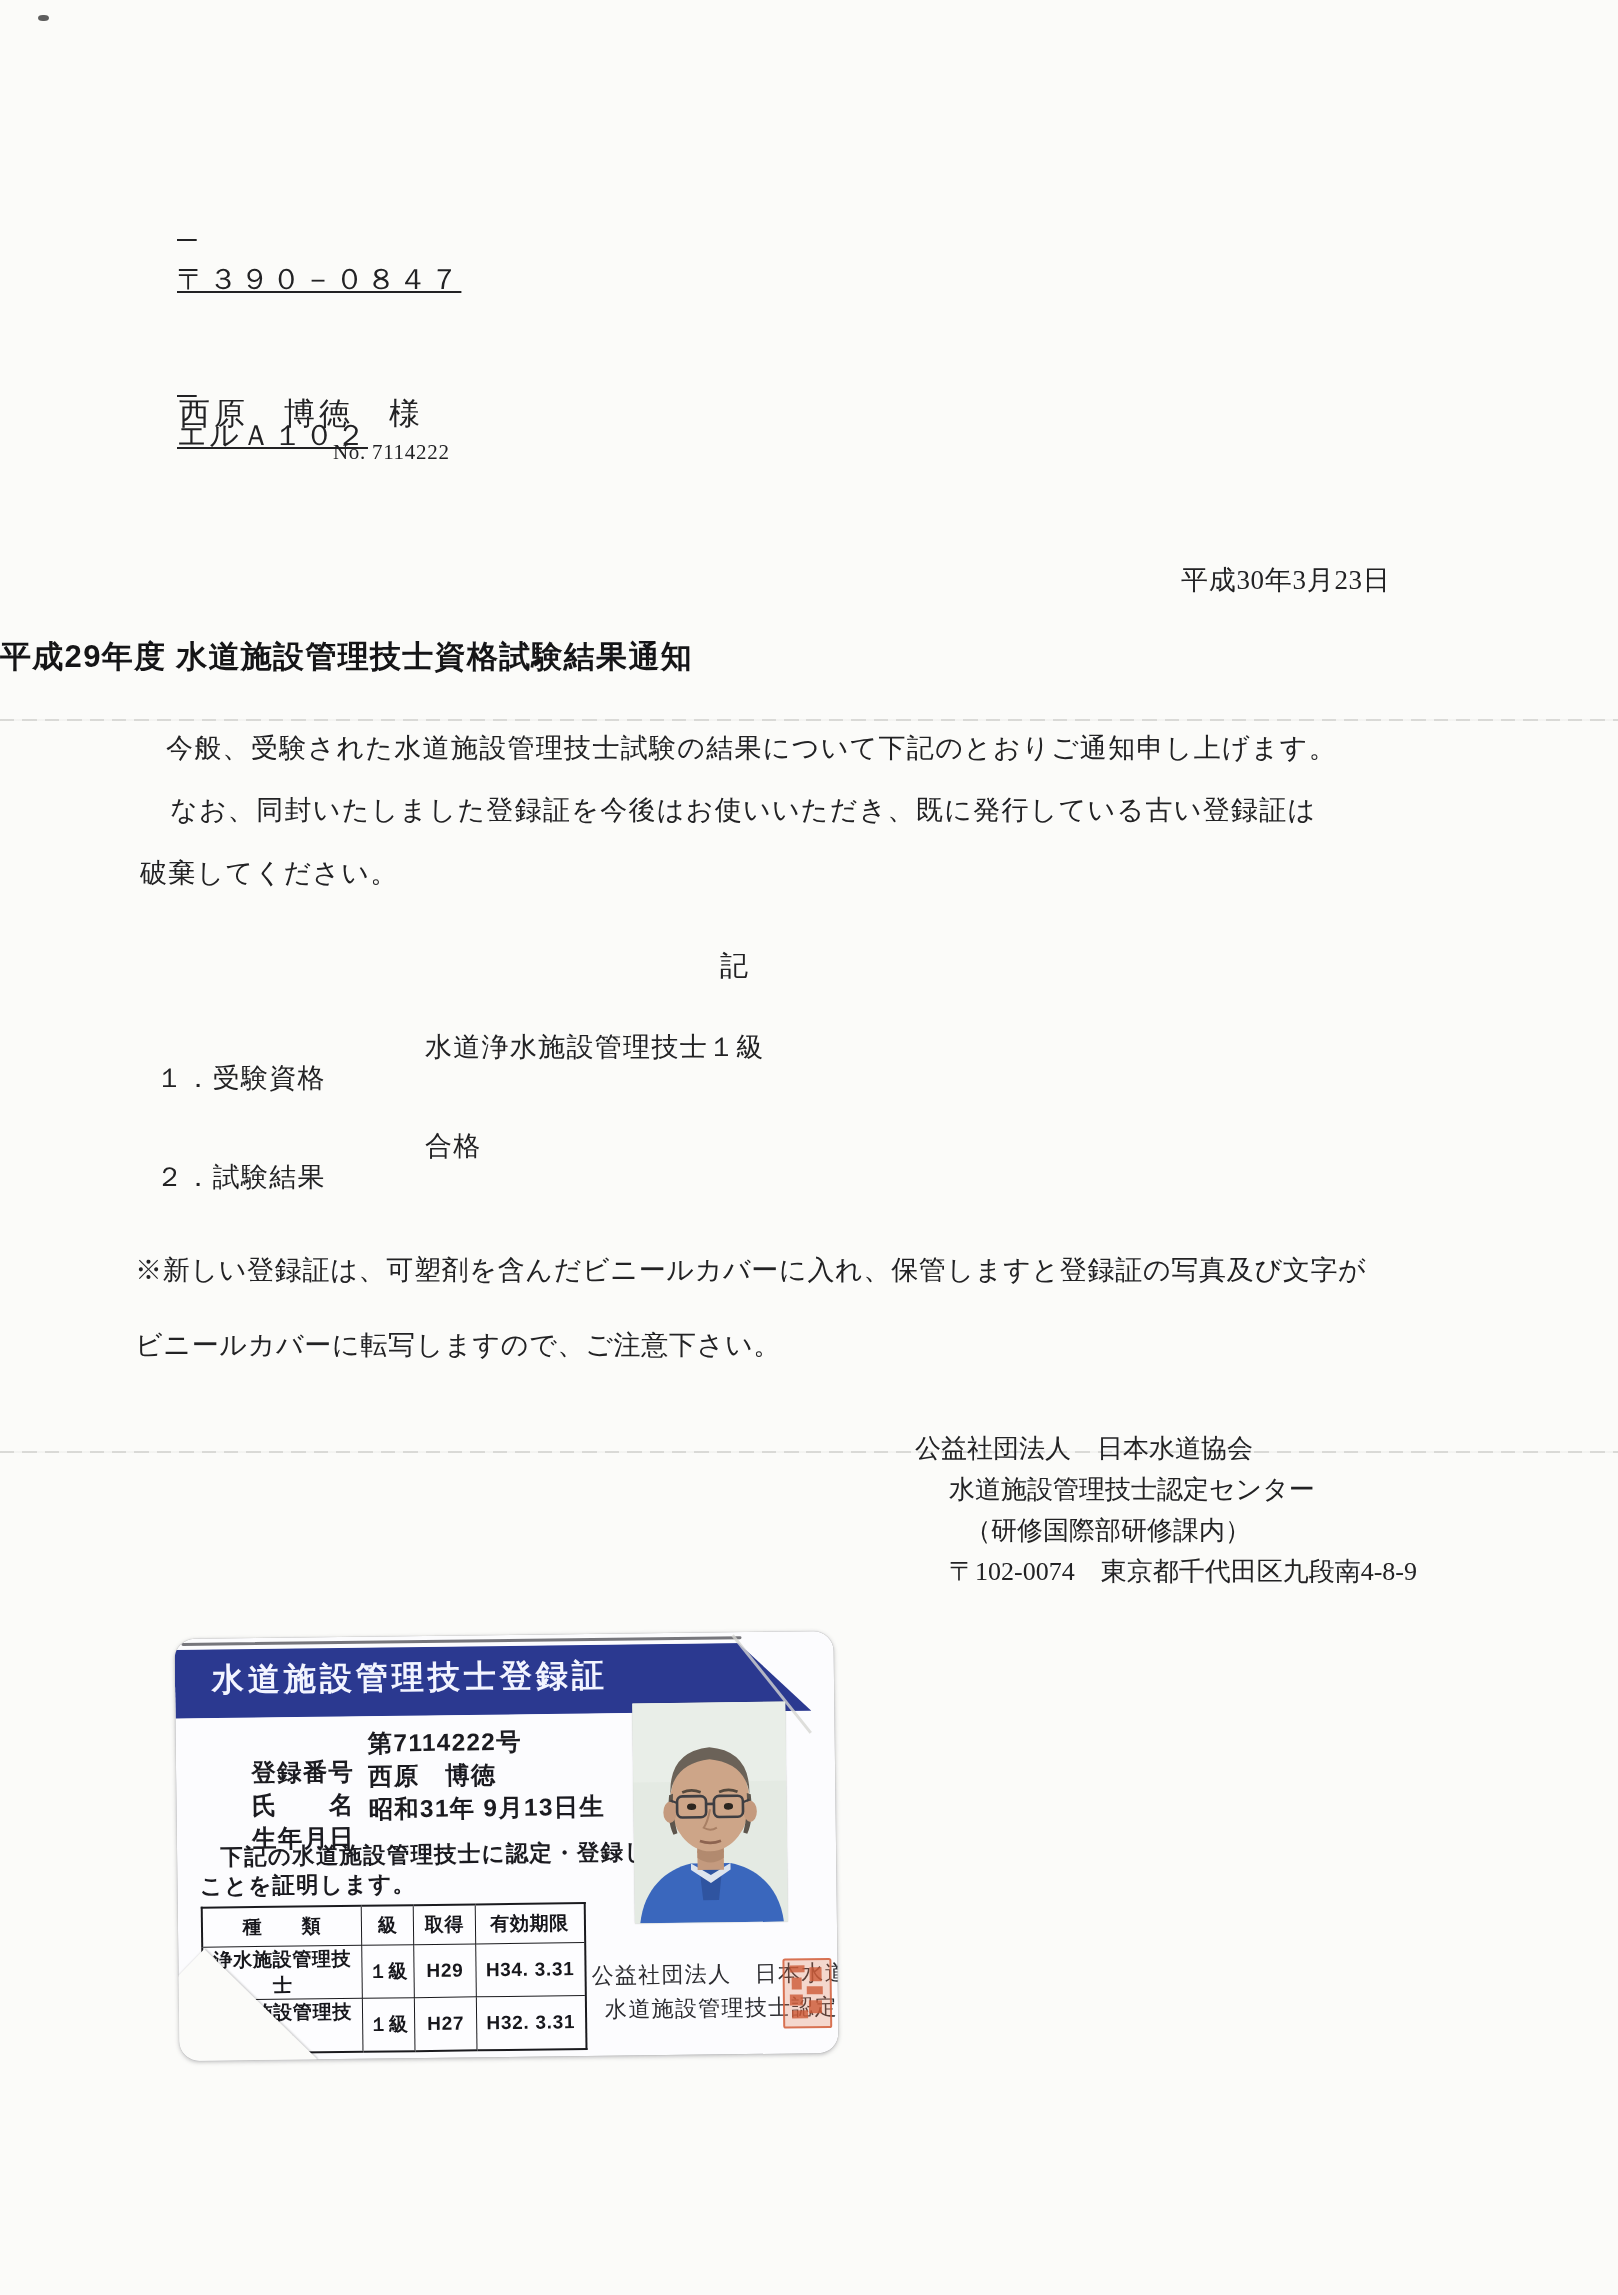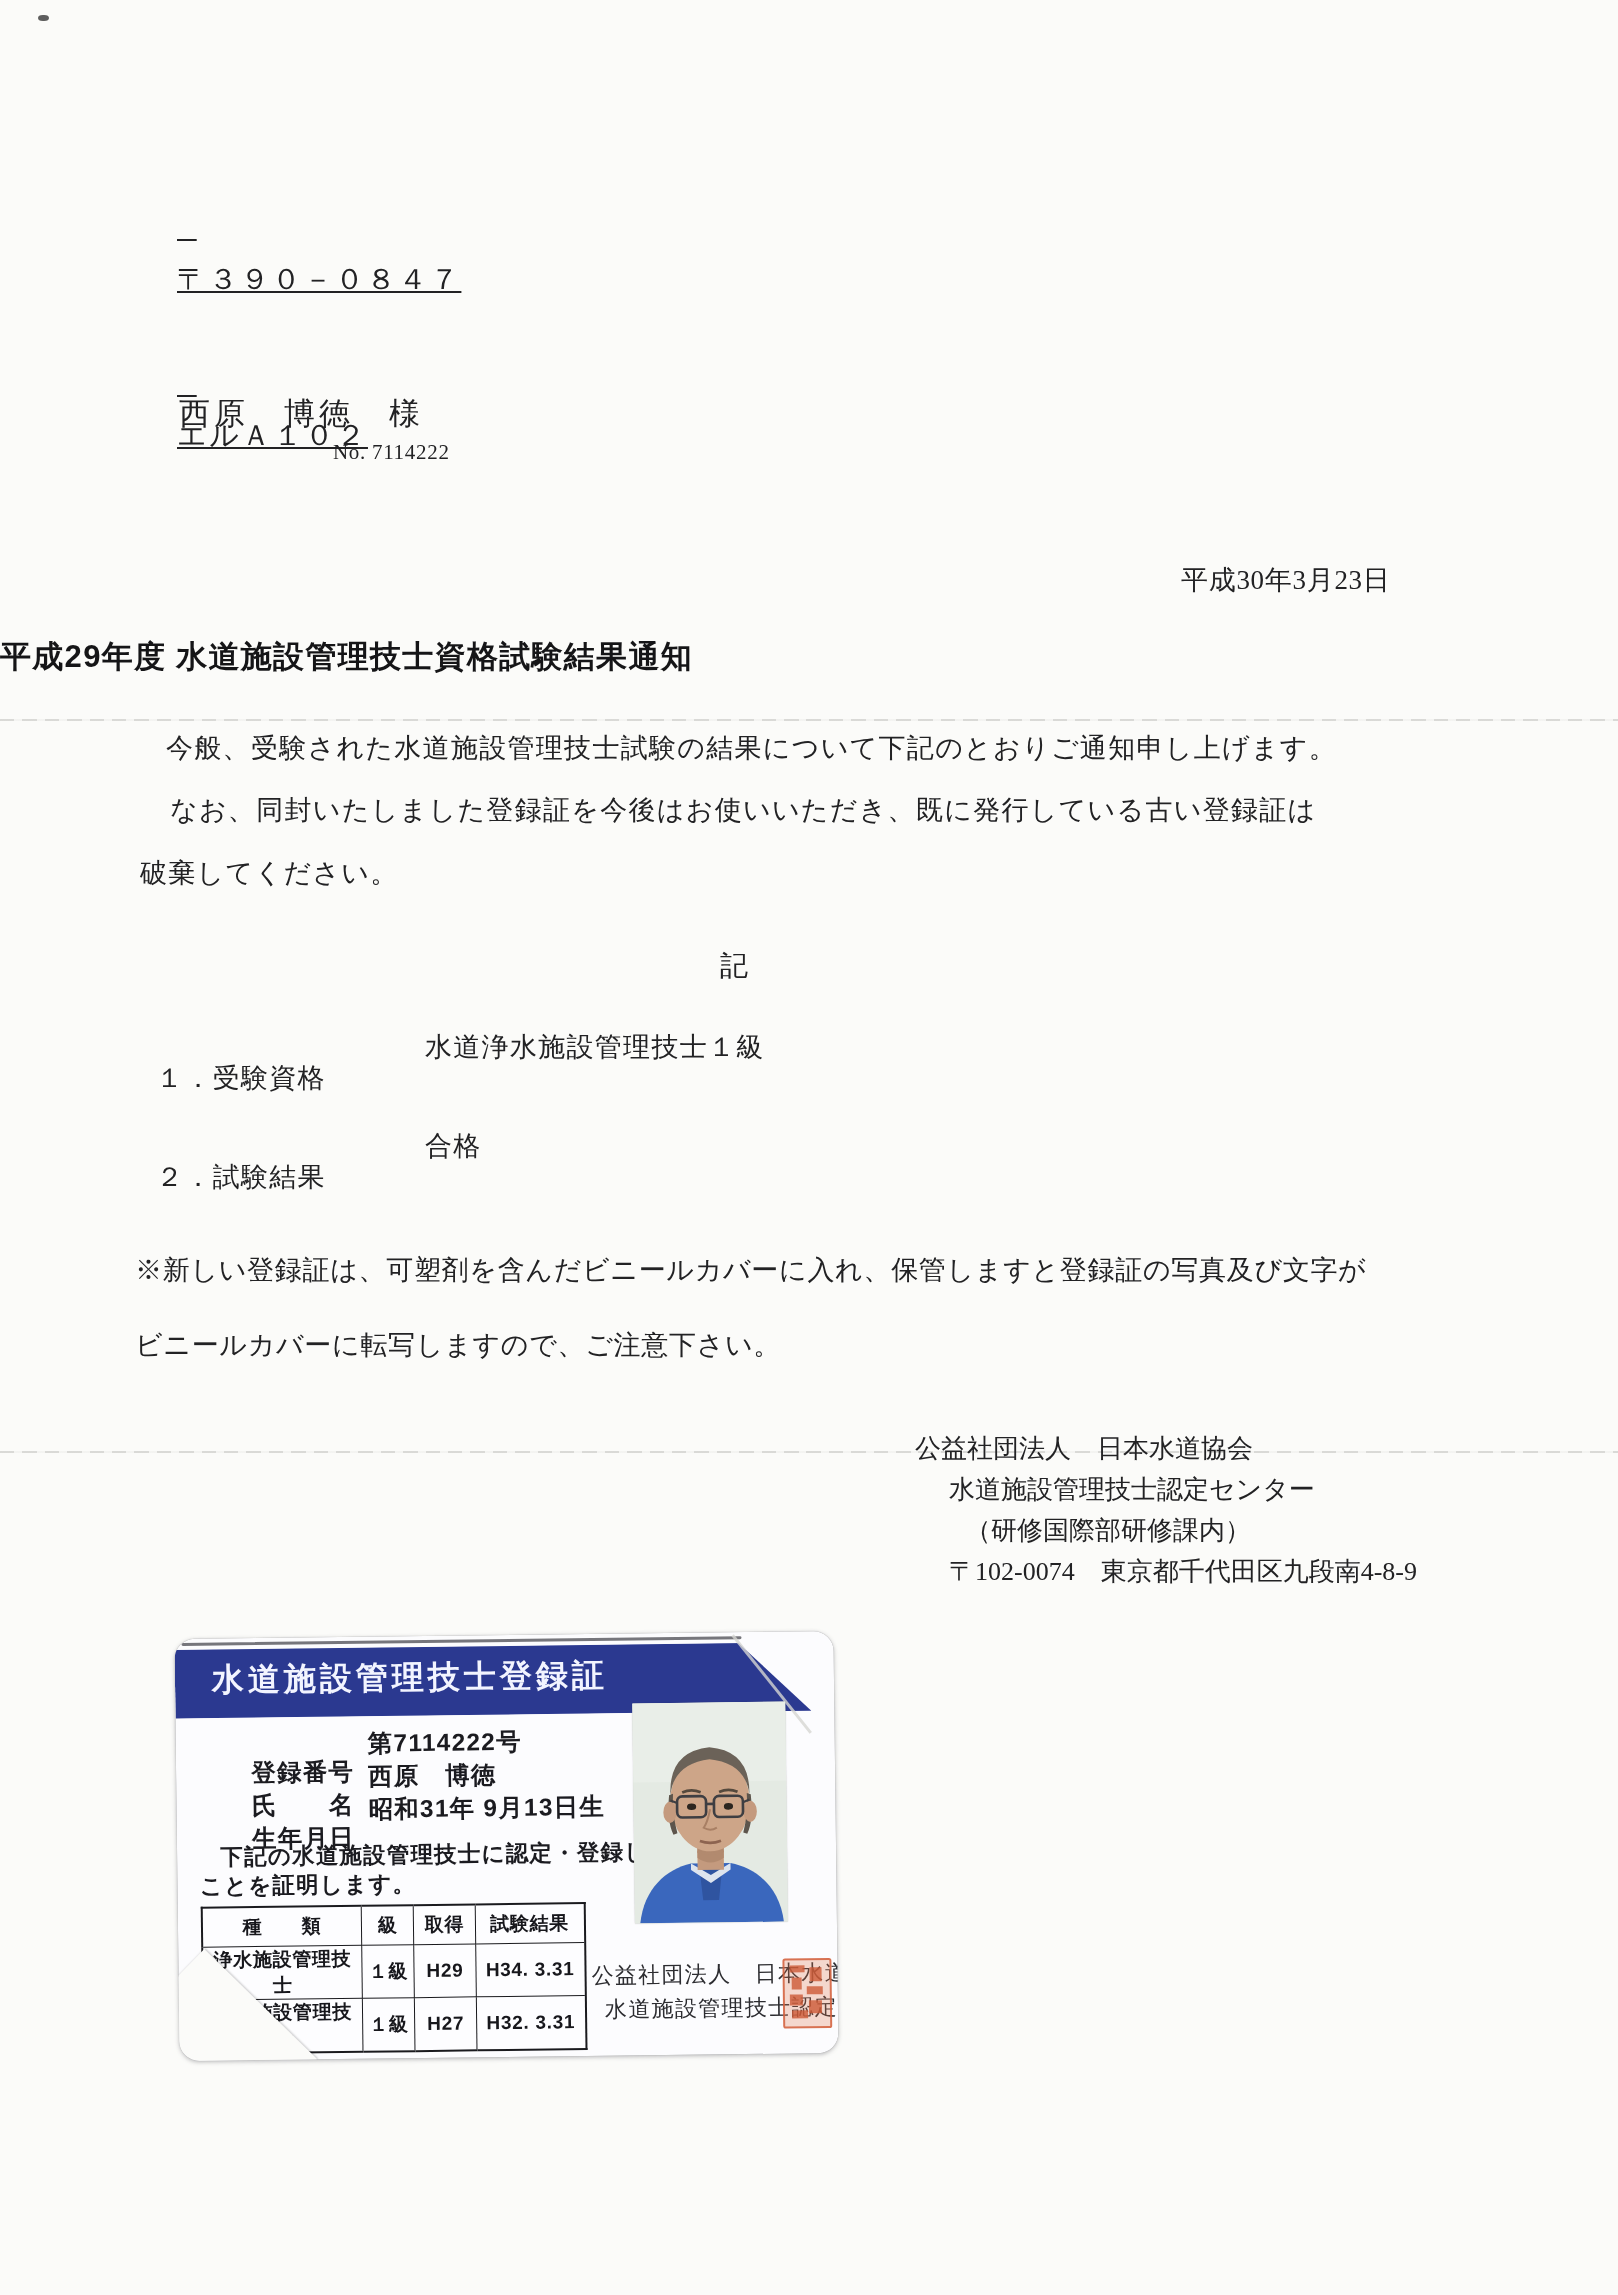--- a/index.html
+++ b/index.html
@@ -159,21 +159,21 @@
 
   <div class="abs certify" style="top:203px;text-indent:21px;">下記の水道施設管理技士に認定・登録した</div>
   <div class="abs certify" style="top:232px;">ことを証明します。</div>
 
   <table class="abs card-table">
     <tbody>
         <tr>
       <td class="col-type">種　　類</td>
       <td class="col-grade">級</td>
       <td class="col-acq">取得</td>
-      <td class="col-valid">試験結果</td>
+      <td class="col-valid">有効期限</td>
     </tr>
     <tr>
       <td class="col-type">浄水施設管理技士</td>
       <td class="col-grade">１級</td>
       <td class="col-acq">H29</td>
       <td class="col-valid">H34. 3.31</td>
     </tr>
     <tr>
       <td class="col-type">管路施設管理技士</td>
       <td class="col-grade">１級</td>

